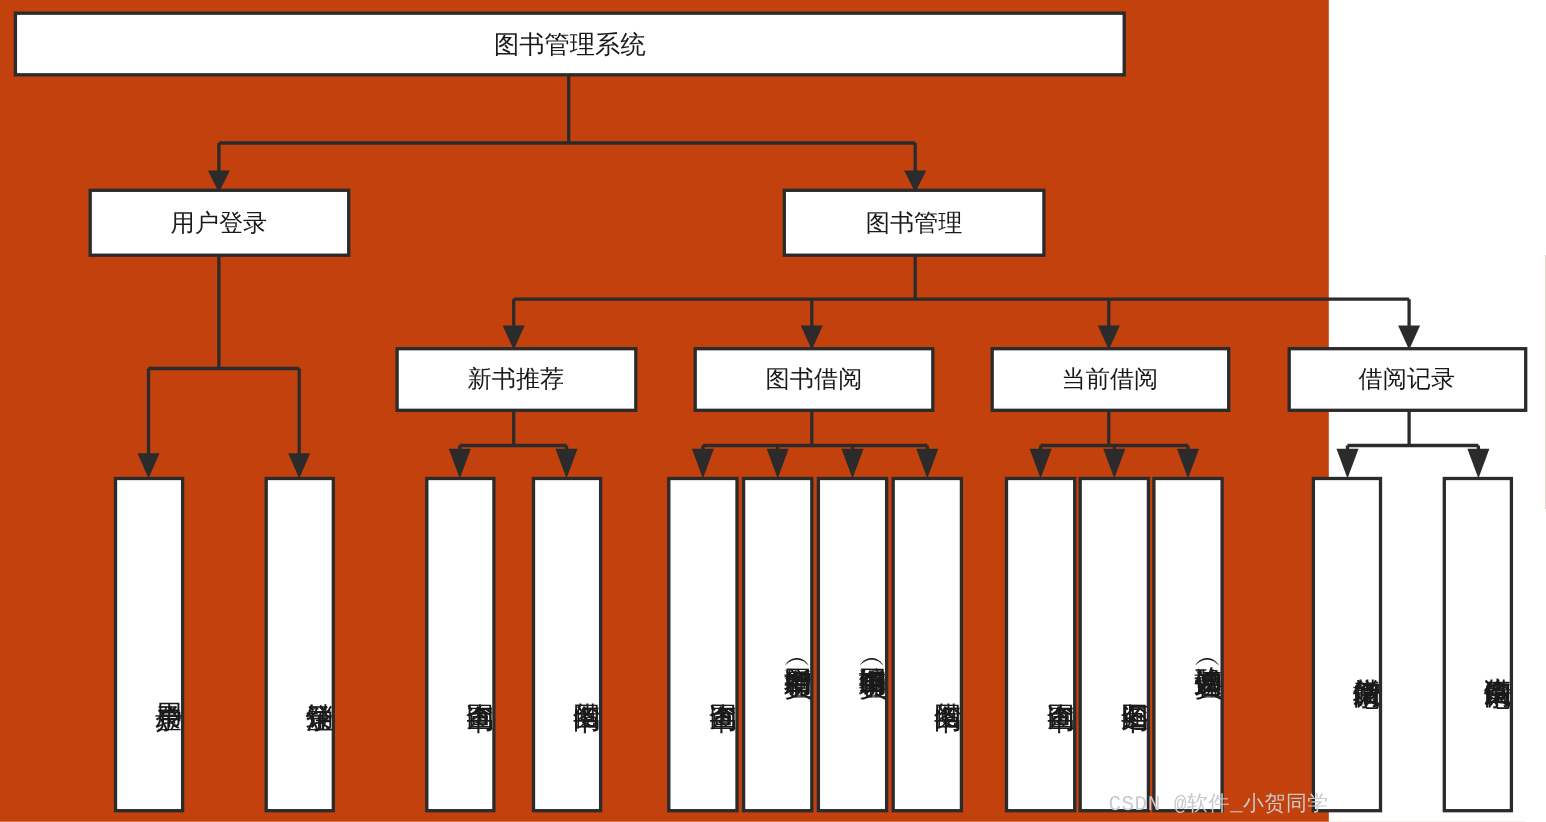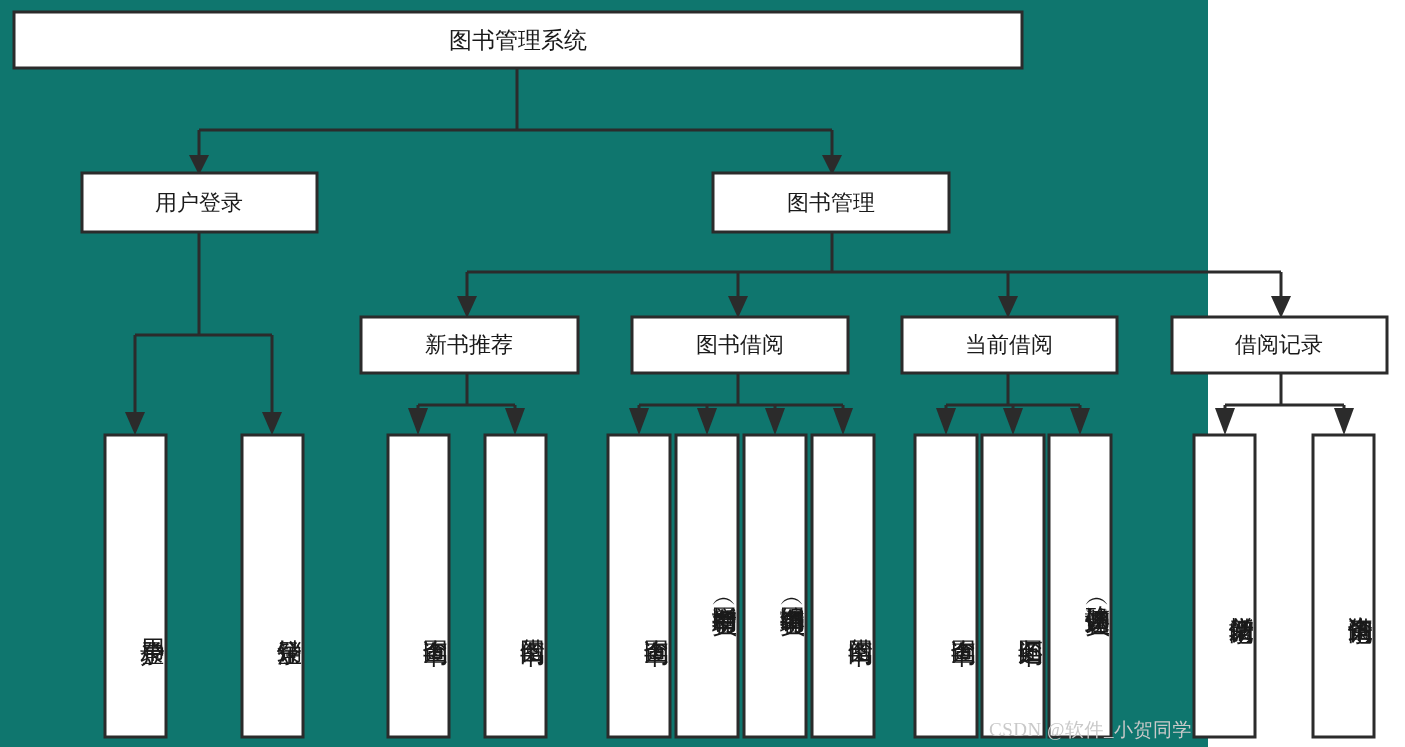--- a/index.html
+++ b/index.html
@@ -10,21 +10,21 @@
   body {
     width: 1405px;
     height: 747px;
     font-family: "Liberation Sans", "DejaVu Sans", sans-serif;
     overflow: hidden;
   }
   #diagram-root {
     position: relative;
     width: 1208px;
     height: 747px;
-    background: #0f766e;
+    background: #c2410c;
   }
   svg.flow {
     position: absolute;
     left: 0;
     top: 0;
     width: 1405px;
     height: 747px;
     display: block;
   }
   .node-rect {
@@ -68,23 +68,23 @@
     letter-spacing: 1px;
     text-align: center;
     display: flex;
     align-items: flex-start;
     justify-content: center;
     pointer-events: none;
     white-space: nowrap;
   }
   .watermark {
     position: absolute;
-    right: 16px;
+    right: 0;
     bottom: 4px;
-    font-family: Liberation Serif, serif;
+    font-family: Liberation Mono, monospace;
     font-size: 19px;
     color: #c9c9c9;
     letter-spacing: 0.5px;
     user-select: none;
     white-space: nowrap;
   }
 </style>
 </head>
 <body>
 

